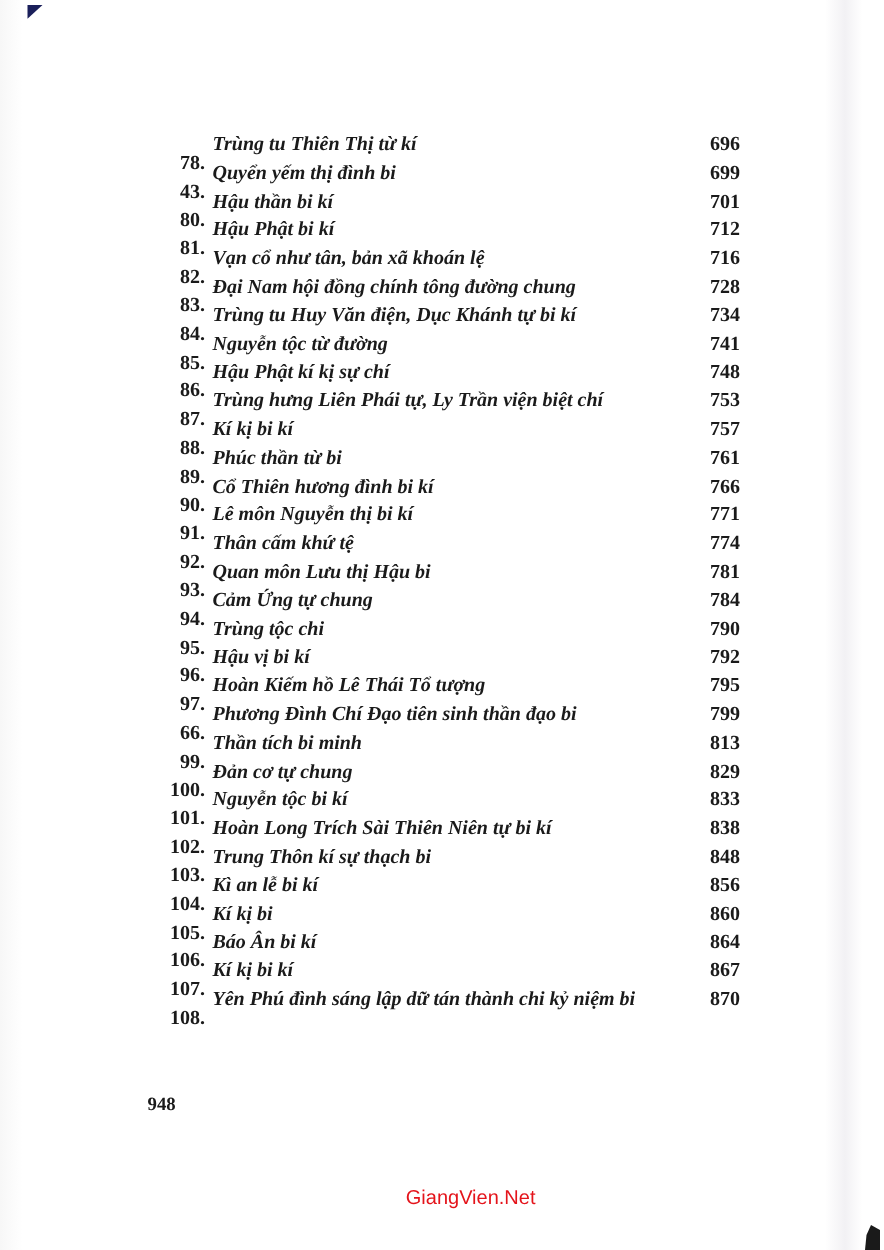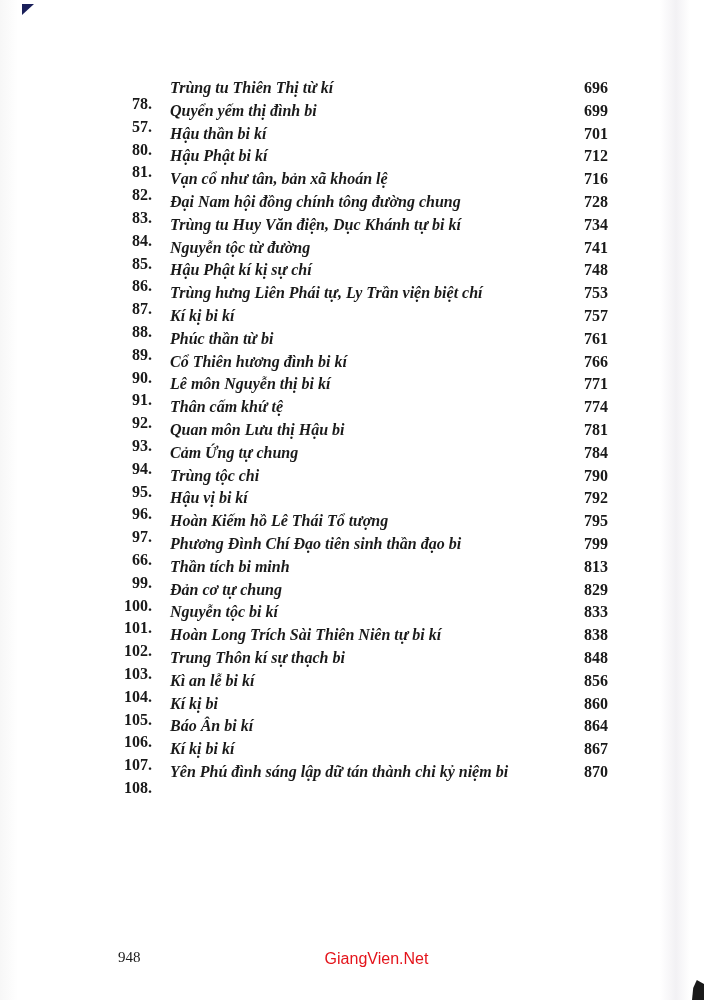--- a/index.html
+++ b/index.html
@@ -24,27 +24,27 @@
   }
   .toc {
     position: absolute; left: 168px; top: 77px; width: 440px;
   }
   .toc-row {
     display: flex; align-items: baseline; height: 22.8px;
     font-size: 16px; line-height: 22.8px; font-weight: bold;
   }
   .toc-num { width: 0; position: relative; }
   .toc-num span {
-    position: absolute; right: 16px; white-space: nowrap;
+    position: absolute; right: 4px; white-space: nowrap;
   }
   .toc-title { flex: 1; padding-left: 2px; white-space: nowrap; font-style: italic; }
-  .toc-page { width: 40px; text-align: right; }
+  .toc-page { width: 40px; text-align: left; margin-top: 28px; }
   .page-number {
-    position: absolute; left: 118px; top: 949px;
-    font-size: 15px; font-weight: normal;
+    position: absolute; left: 118px; top: 876px;
+    font-size: 15px; font-weight: bold;
   }
   .watermark {
     position: absolute; left: 0; width: 681px; top: 950px; text-align: center;
     font-family: "Liberation Sans", "DejaVu Sans", sans-serif;
     font-size: 16px; color: #e4141b; margin-left: 36px;
   }
 </style>
 </head>
 <body>
 
@@ -55,21 +55,21 @@
 
   <div class="toc-row">
         <div class="toc-num">
           <span>78.</span>
         </div>
         <div class="toc-title">Trùng tu Thiên Thị từ kí</div>
         <div class="toc-page">696</div>
       </div>
       <div class="toc-row">
         <div class="toc-num">
-          <span>57.</span>
+          <span>43.</span>
         </div>
         <div class="toc-title">Quyển yếm thị đình bi</div>
         <div class="toc-page">699</div>
       </div>
       <div class="toc-row">
         <div class="toc-num">
           <span>80.</span>
         </div>
         <div class="toc-title">Hậu thần bi kí</div>
         <div class="toc-page">701</div>

